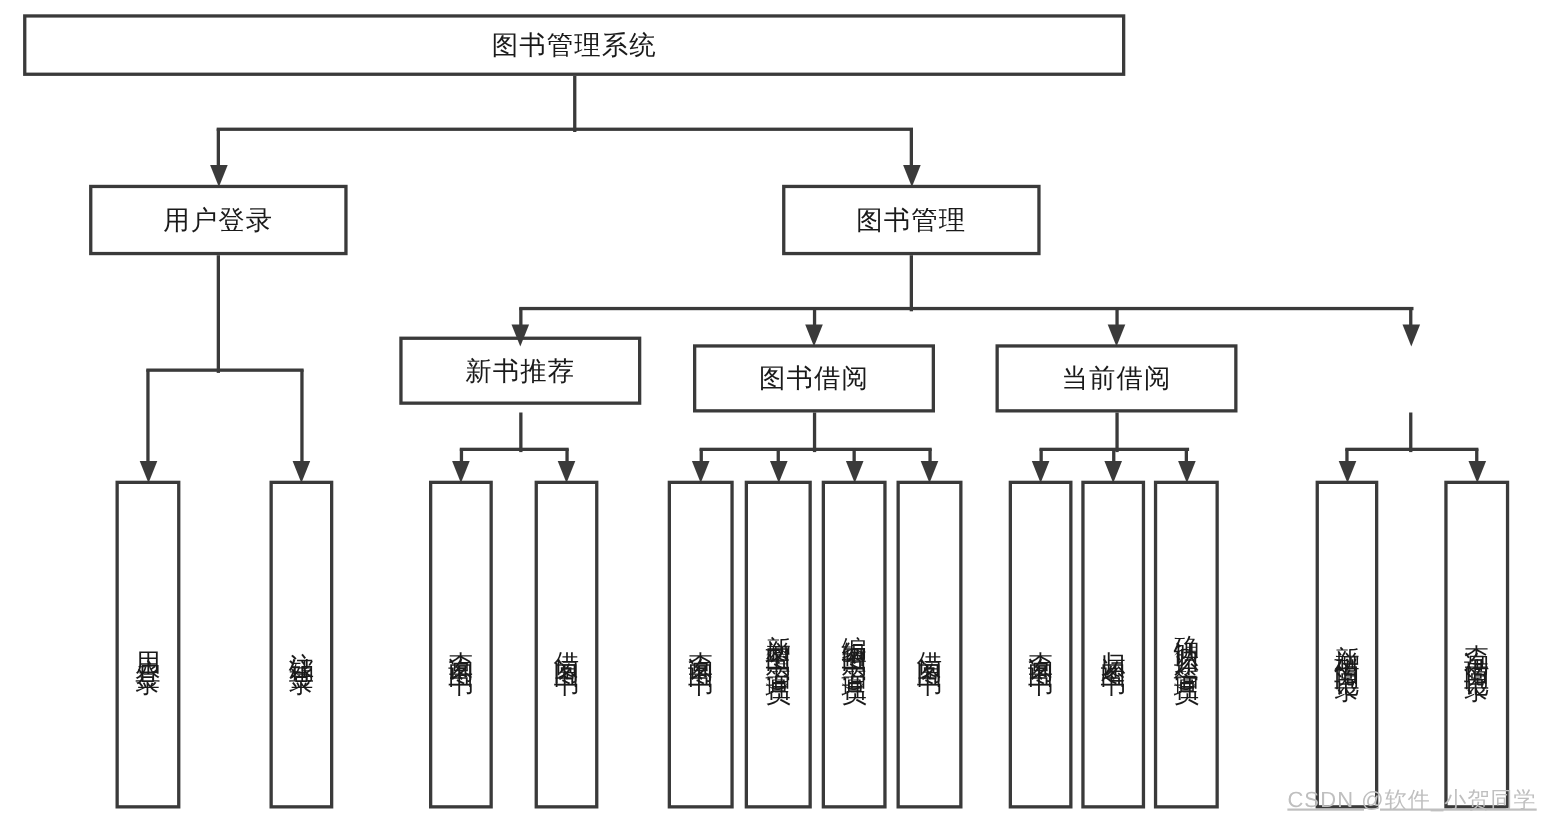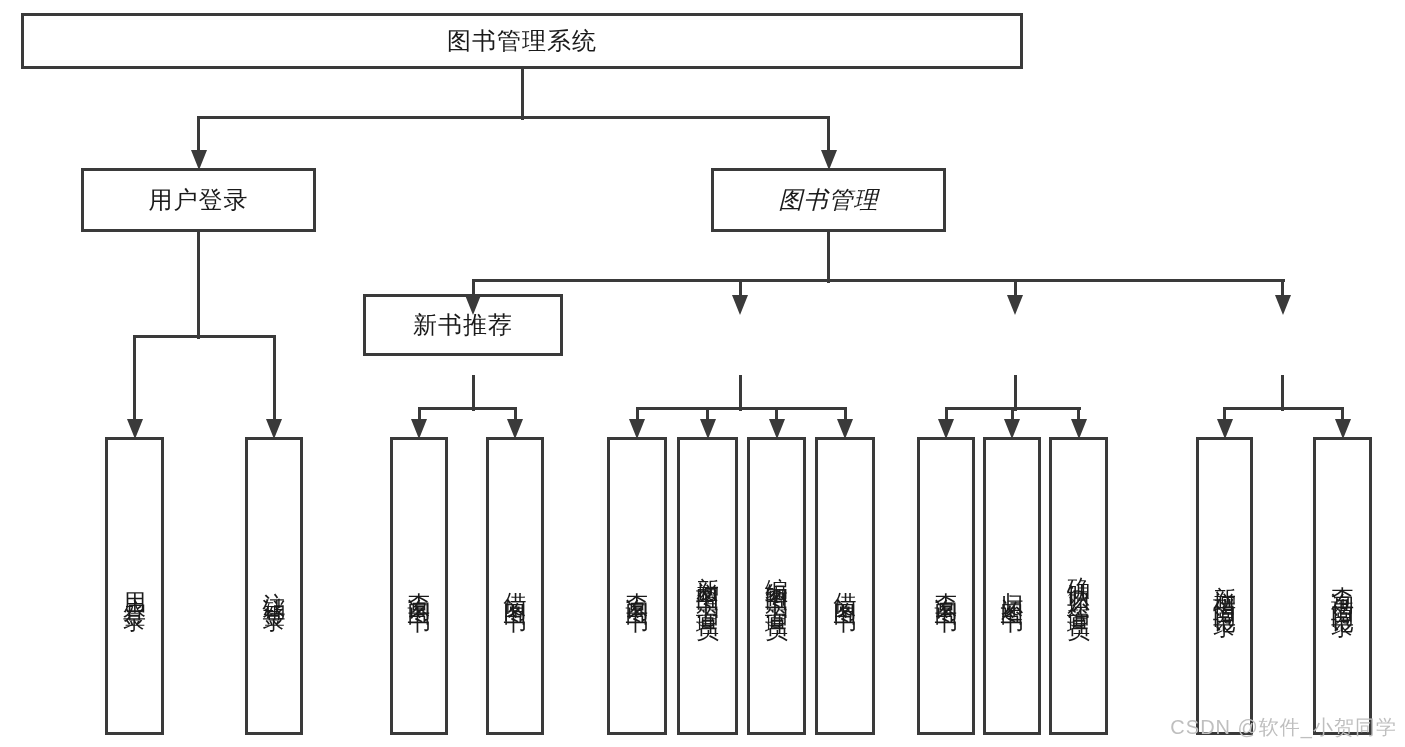--- a/index.html
+++ b/index.html
@@ -54,32 +54,38 @@
     color: #bfbfbf;
     letter-spacing: 1px;
     white-space: nowrap;
     z-index: 10;
   }
 </style>
 </head>
 <body>
 
 <div id="canvas" style="background: rgb(255, 255, 255);">
-  <div id="watermark" style="color: rgb(191, 191, 191);">CSDN @软件_小贺同学</div>
+  <div id="watermark" style="color: rgb(191, 191, 191); text-decoration: underline;">CSDN @软件_小贺同学</div>
 <div class="node h" style="left: 21px; top: 13px; width: 1002px; height: 56px;">
       <span class="label" style="color: rgb(26, 26, 26);">图书管理系统</span>
     </div>
     <div class="node h" style="left: 81px; top: 168px; width: 235px; height: 64px;">
       <span class="label" style="color: rgb(26, 26, 26);">用户登录</span>
     </div>
     <div class="node h" style="left: 711px; top: 168px; width: 235px; height: 64px;">
-      <span class="label" style="color: rgb(26, 26, 26); font-style: italic;">图书管理</span>
+      <span class="label" style="color: rgb(26, 26, 26);">图书管理</span>
     </div>
-    <div class="node h" style="left: 363px; top: 294px; width: 200px; height: 62px;">
+    <div class="node h" style="left: 363px; top: 306px; width: 220px; height: 62px;">
       <span class="label" style="color: rgb(26, 26, 26);">新书推荐</span>
+    </div>
+    <div class="node h" style="left: 630px; top: 313px; width: 220px; height: 62px;">
+      <span class="label" style="color: rgb(26, 26, 26);">图书借阅</span>
+    </div>
+    <div class="node h" style="left: 905px; top: 313px; width: 220px; height: 62px;">
+      <span class="label" style="color: rgb(26, 26, 26);">当前借阅</span>
     </div>
     <div class="node v" style="left: 105px; top: 437px; width: 59px; height: 298px;">
       <span class="label" style="color: rgb(26, 26, 26);">用户登录</span>
     </div>
     <div class="node v" style="left: 245px; top: 437px; width: 58px; height: 298px;">
       <span class="label" style="color: rgb(26, 26, 26);">注销登录</span>
     </div>
     <div class="node v" style="left: 390px; top: 437px; width: 58px; height: 298px;">
       <span class="label" style="color: rgb(26, 26, 26);">查询图书</span>
     </div>

